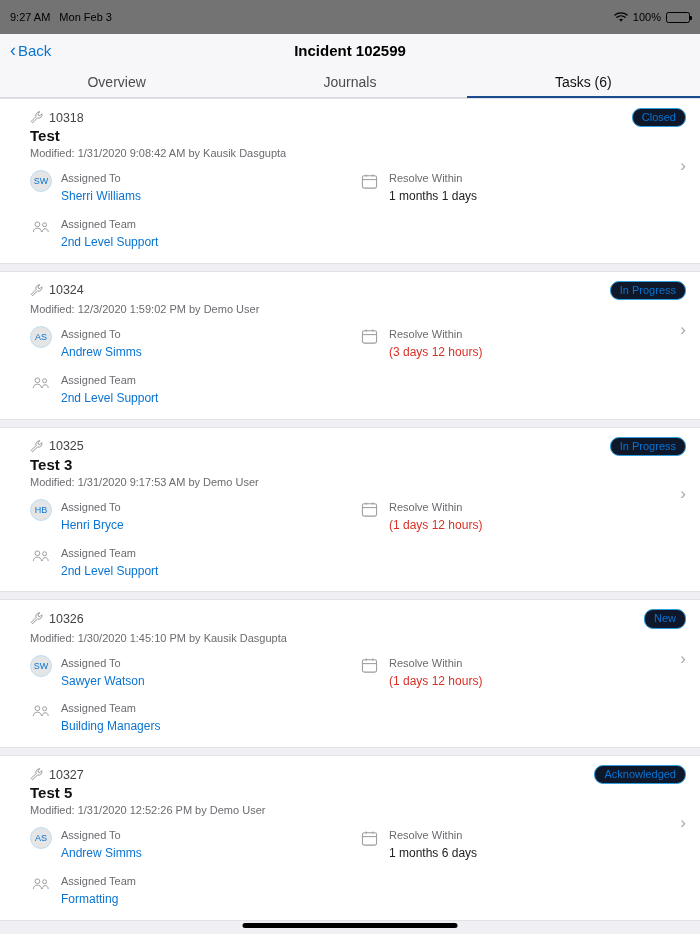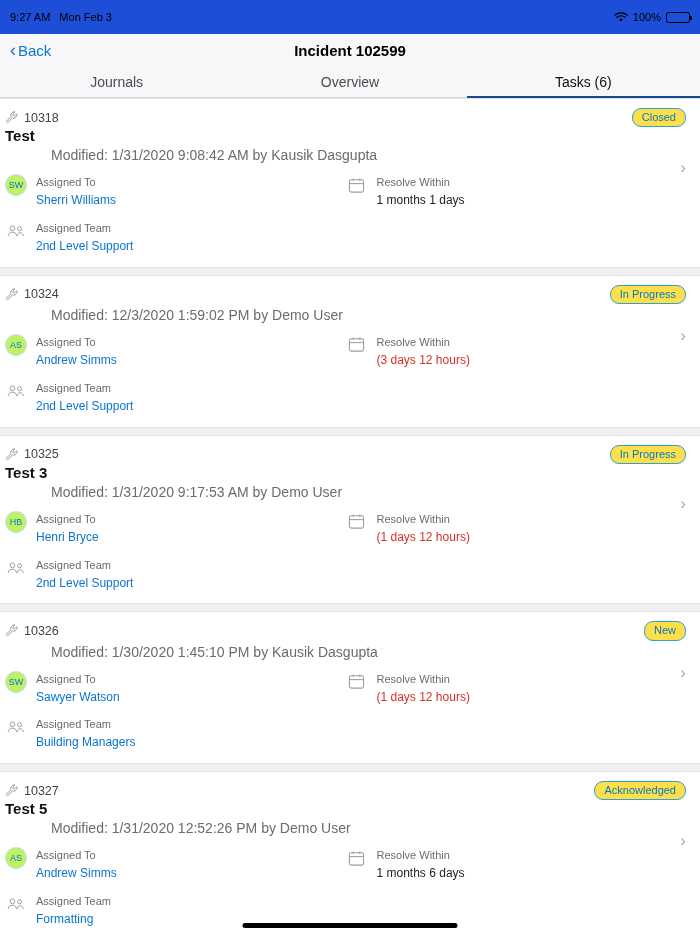--- a/index.html
+++ b/index.html
@@ -7,21 +7,21 @@
     width: 700px; height: 934px;
     font-family: "Liberation Sans", sans-serif;
     background: #efeff4;
     overflow: hidden;
   }
   body { position: relative; }
 
   
   .status-bar {
     height: 18px;
-    background: #1d4ed8;
+    background: #737373;
     display: flex;
     align-items: center;
     padding: 17px 10px;
     font-size: 11px;
     color: #000;
   }
   .status-left { display: flex; gap: 9px; align-items: center; }
   .status-right { margin-left: auto; display: flex; gap: 5px; align-items: center; }
   .wifi-icon svg { display: block; }
   .battery {
@@ -79,60 +79,60 @@
   .task-list {
     height: calc(934px - 18px - 32px - 32px);
     overflow-y: auto;
     background: #efeff4;
   }
   .task-card {
     background: #ffffff;
     border-top: 1px solid #e2e2e6;
     border-bottom: 1px solid #e2e2e6;
     margin-bottom: 7px;
-    padding: 9px 14px 12px 5px;
+    padding: 9px 14px 12px 30px;
     position: relative;
   }
   .card-top { display: flex; align-items: center; }
   .wrench-icon { margin-right: 6px; display: flex; }
   .task-number { font-size: 12.5px; color: #444; }
   .status-badge {
     margin-left: auto;
     border: 1px solid #2f9fe0;
     color: #0a74d1;
-    background: #fde047;
+    background: #0f172a;
     border-radius: 9px;
     font-size: 11px;
     padding: 2px 9px;
     line-height: 1.2;
   }
   .task-title {
     font-size: 15px; font-weight: bold; color: #111;
   }
   .task-modified {
-    font-size: 14px; color: #6b6b70; margin-top: 3px; margin-left: 46px;
+    font-size: 11px; color: #6b6b70; margin-top: 3px;
   }
   .chevron-right {
     position: absolute; right: 14px; top: 50%; margin-top: -24px;
     color: #a8a8ad; font-size: 17px; line-height: 1;
   }
   .detail-grid {
     display: flex;
     margin-top: 9px;
   }
   .detail-col { width: 50%; }
   .detail-row {
     display: flex; align-items: flex-start;
     margin-bottom: 9px;
   }
   .detail-row:last-child { margin-bottom: 0; }
   .avatar {
     width: 22px; height: 22px; border-radius: 11px;
     border: 1px solid #bfdcf0;
-    background: #bef264;
+    background: #e5e5e5;
     color: #0a74d1;
     font-size: 9px;
     display: flex; align-items: center; justify-content: center;
     flex: none; margin-right: 9px; margin-top: 2px;
   }
   .team-icon, .cal-icon {
     width: 22px; height: 22px; flex: none; margin-right: 9px; margin-top: 2px;
     display: flex; align-items: center; justify-content: center;
   }
   .detail-label { font-size: 11px; color: #6b6b70; line-height: 1.35; }
@@ -172,24 +172,24 @@
 <div class="nav-bar">
   <div class="back-btn">
     <span class="back-chevron">‹</span>
     <span>Back</span>
   </div>
   <div class="nav-title">Incident 102599</div>
 </div>
 
 <div class="tab-bar">
   <div class="tab">
+    <span>Overview</span>
+  </div>
+  <div class="tab">
     <span>Journals</span>
-  </div>
-  <div class="tab">
-    <span>Overview</span>
   </div>
   <div class="tab active">
     <span>Tasks (6)</span>
   </div>
 </div>
 
 <div class="task-list" id="task-list">
   <div class="task-card">
     <div class="card-top">
       <span class="wrench-icon">

